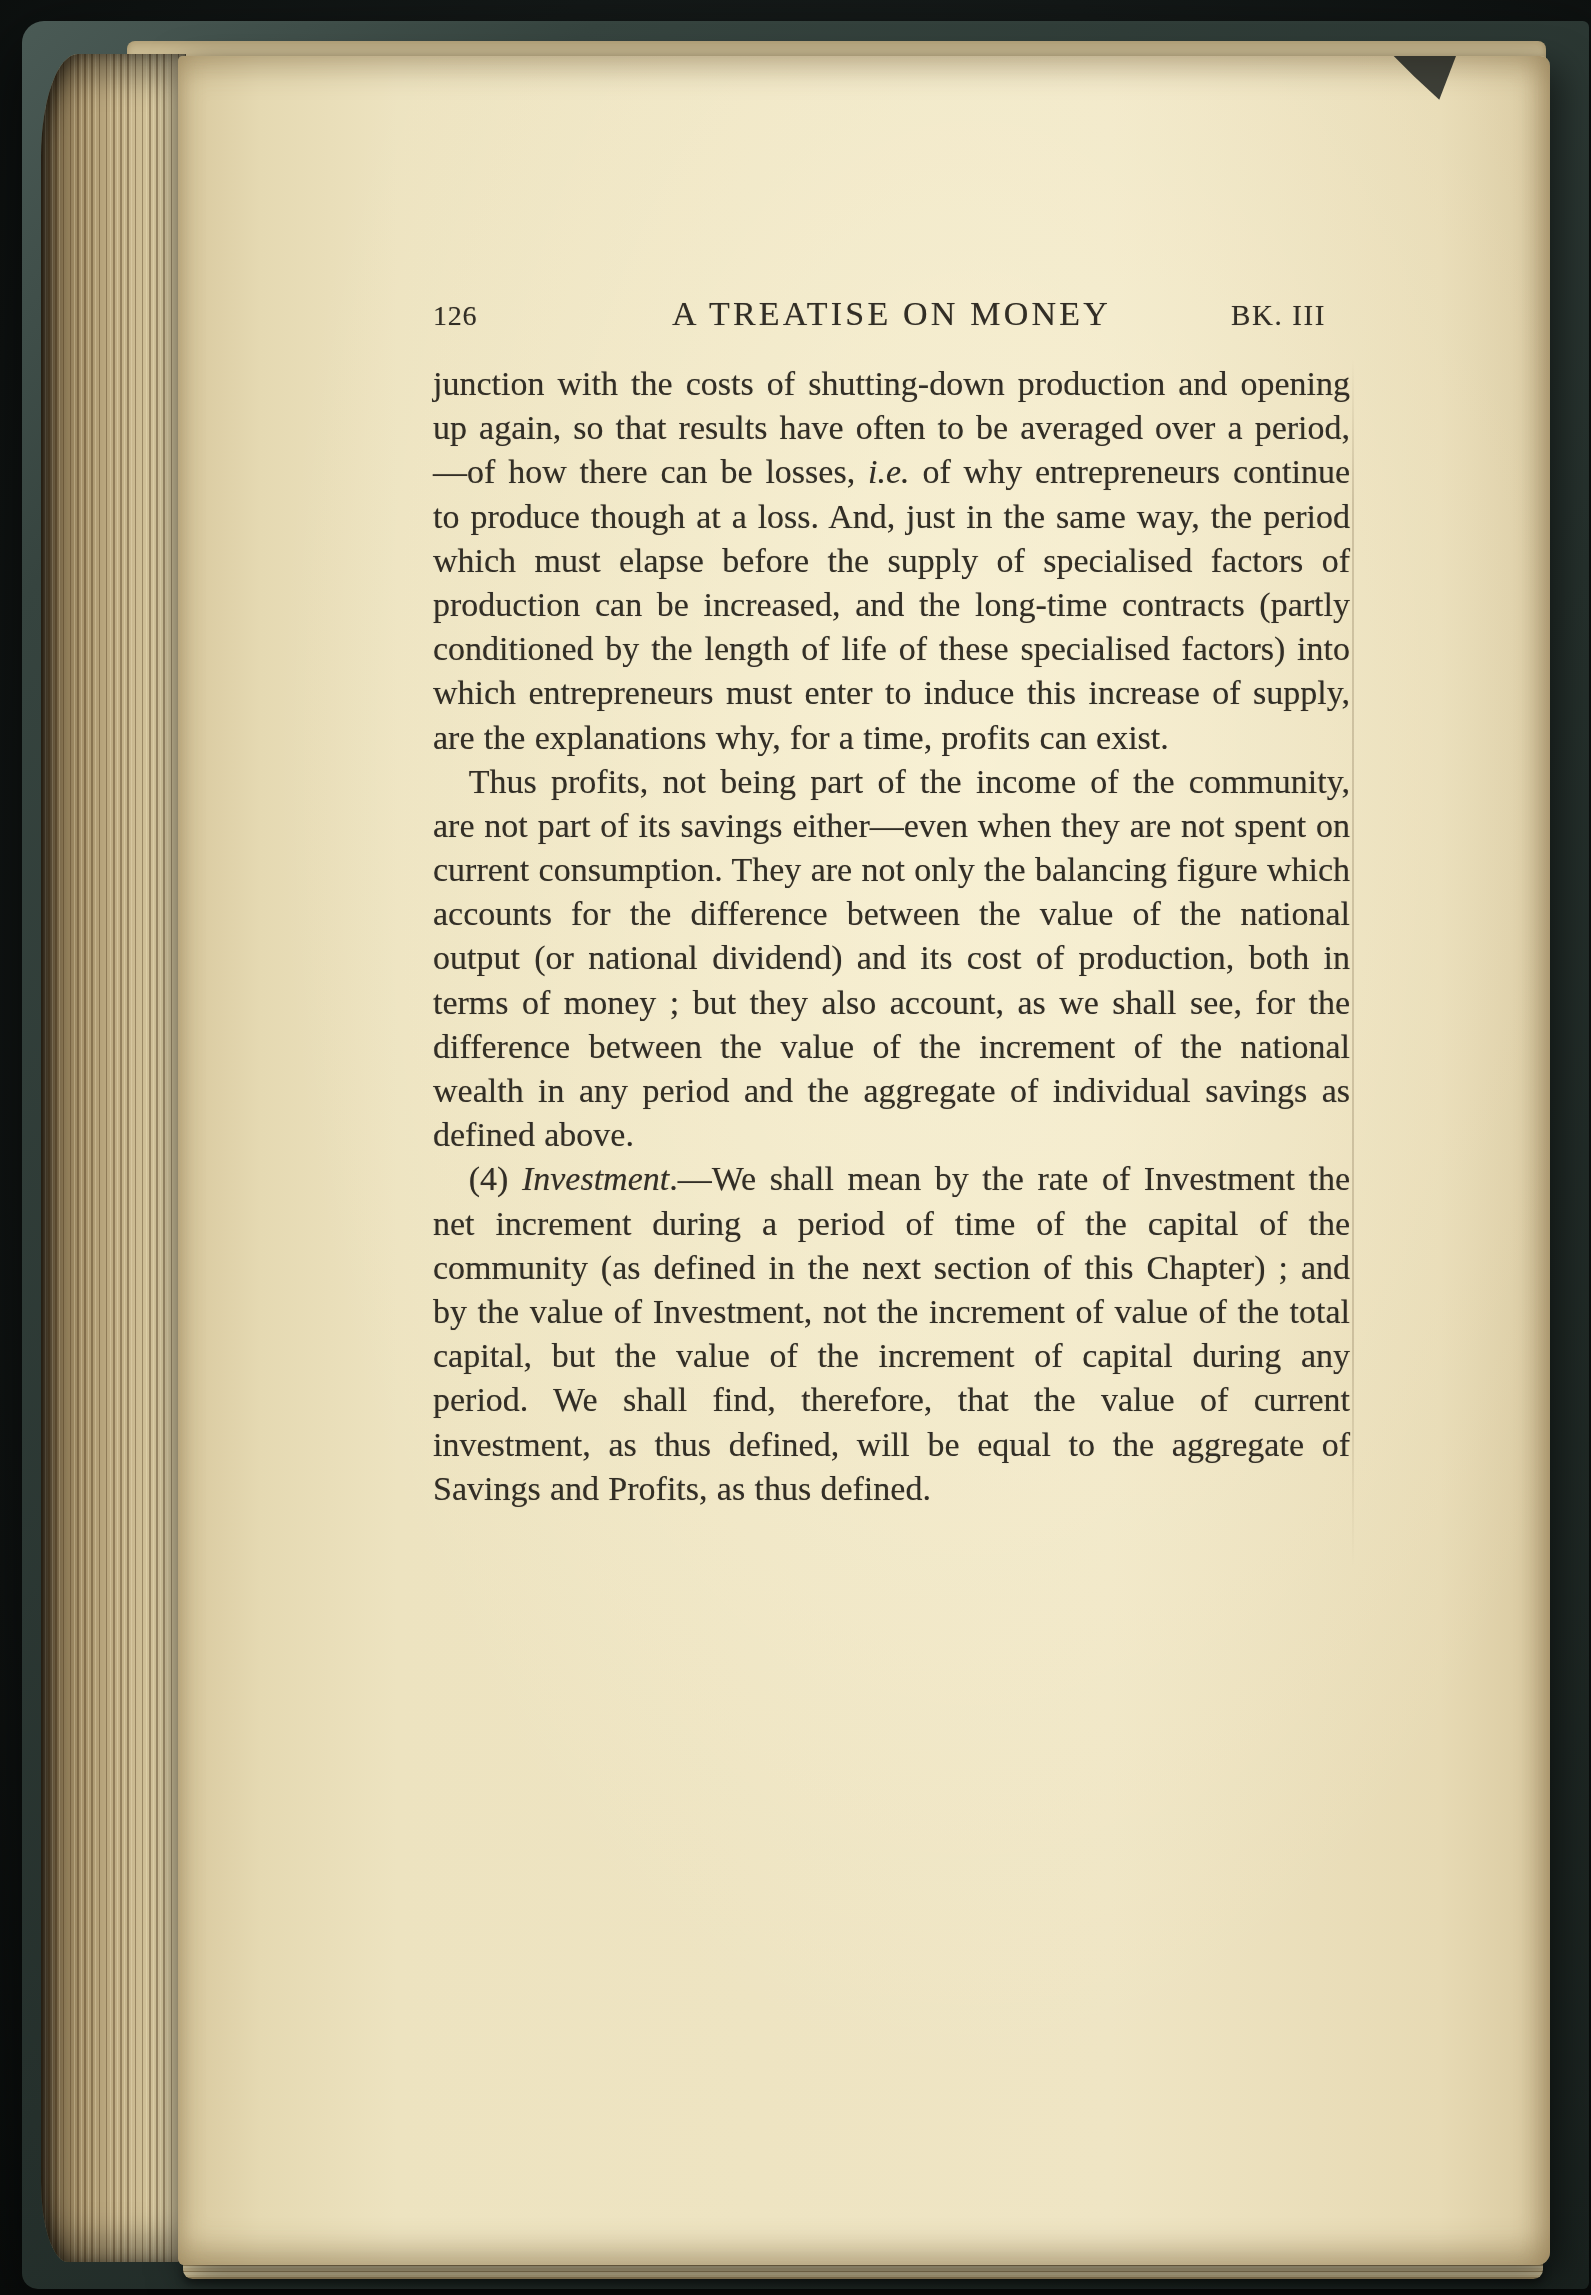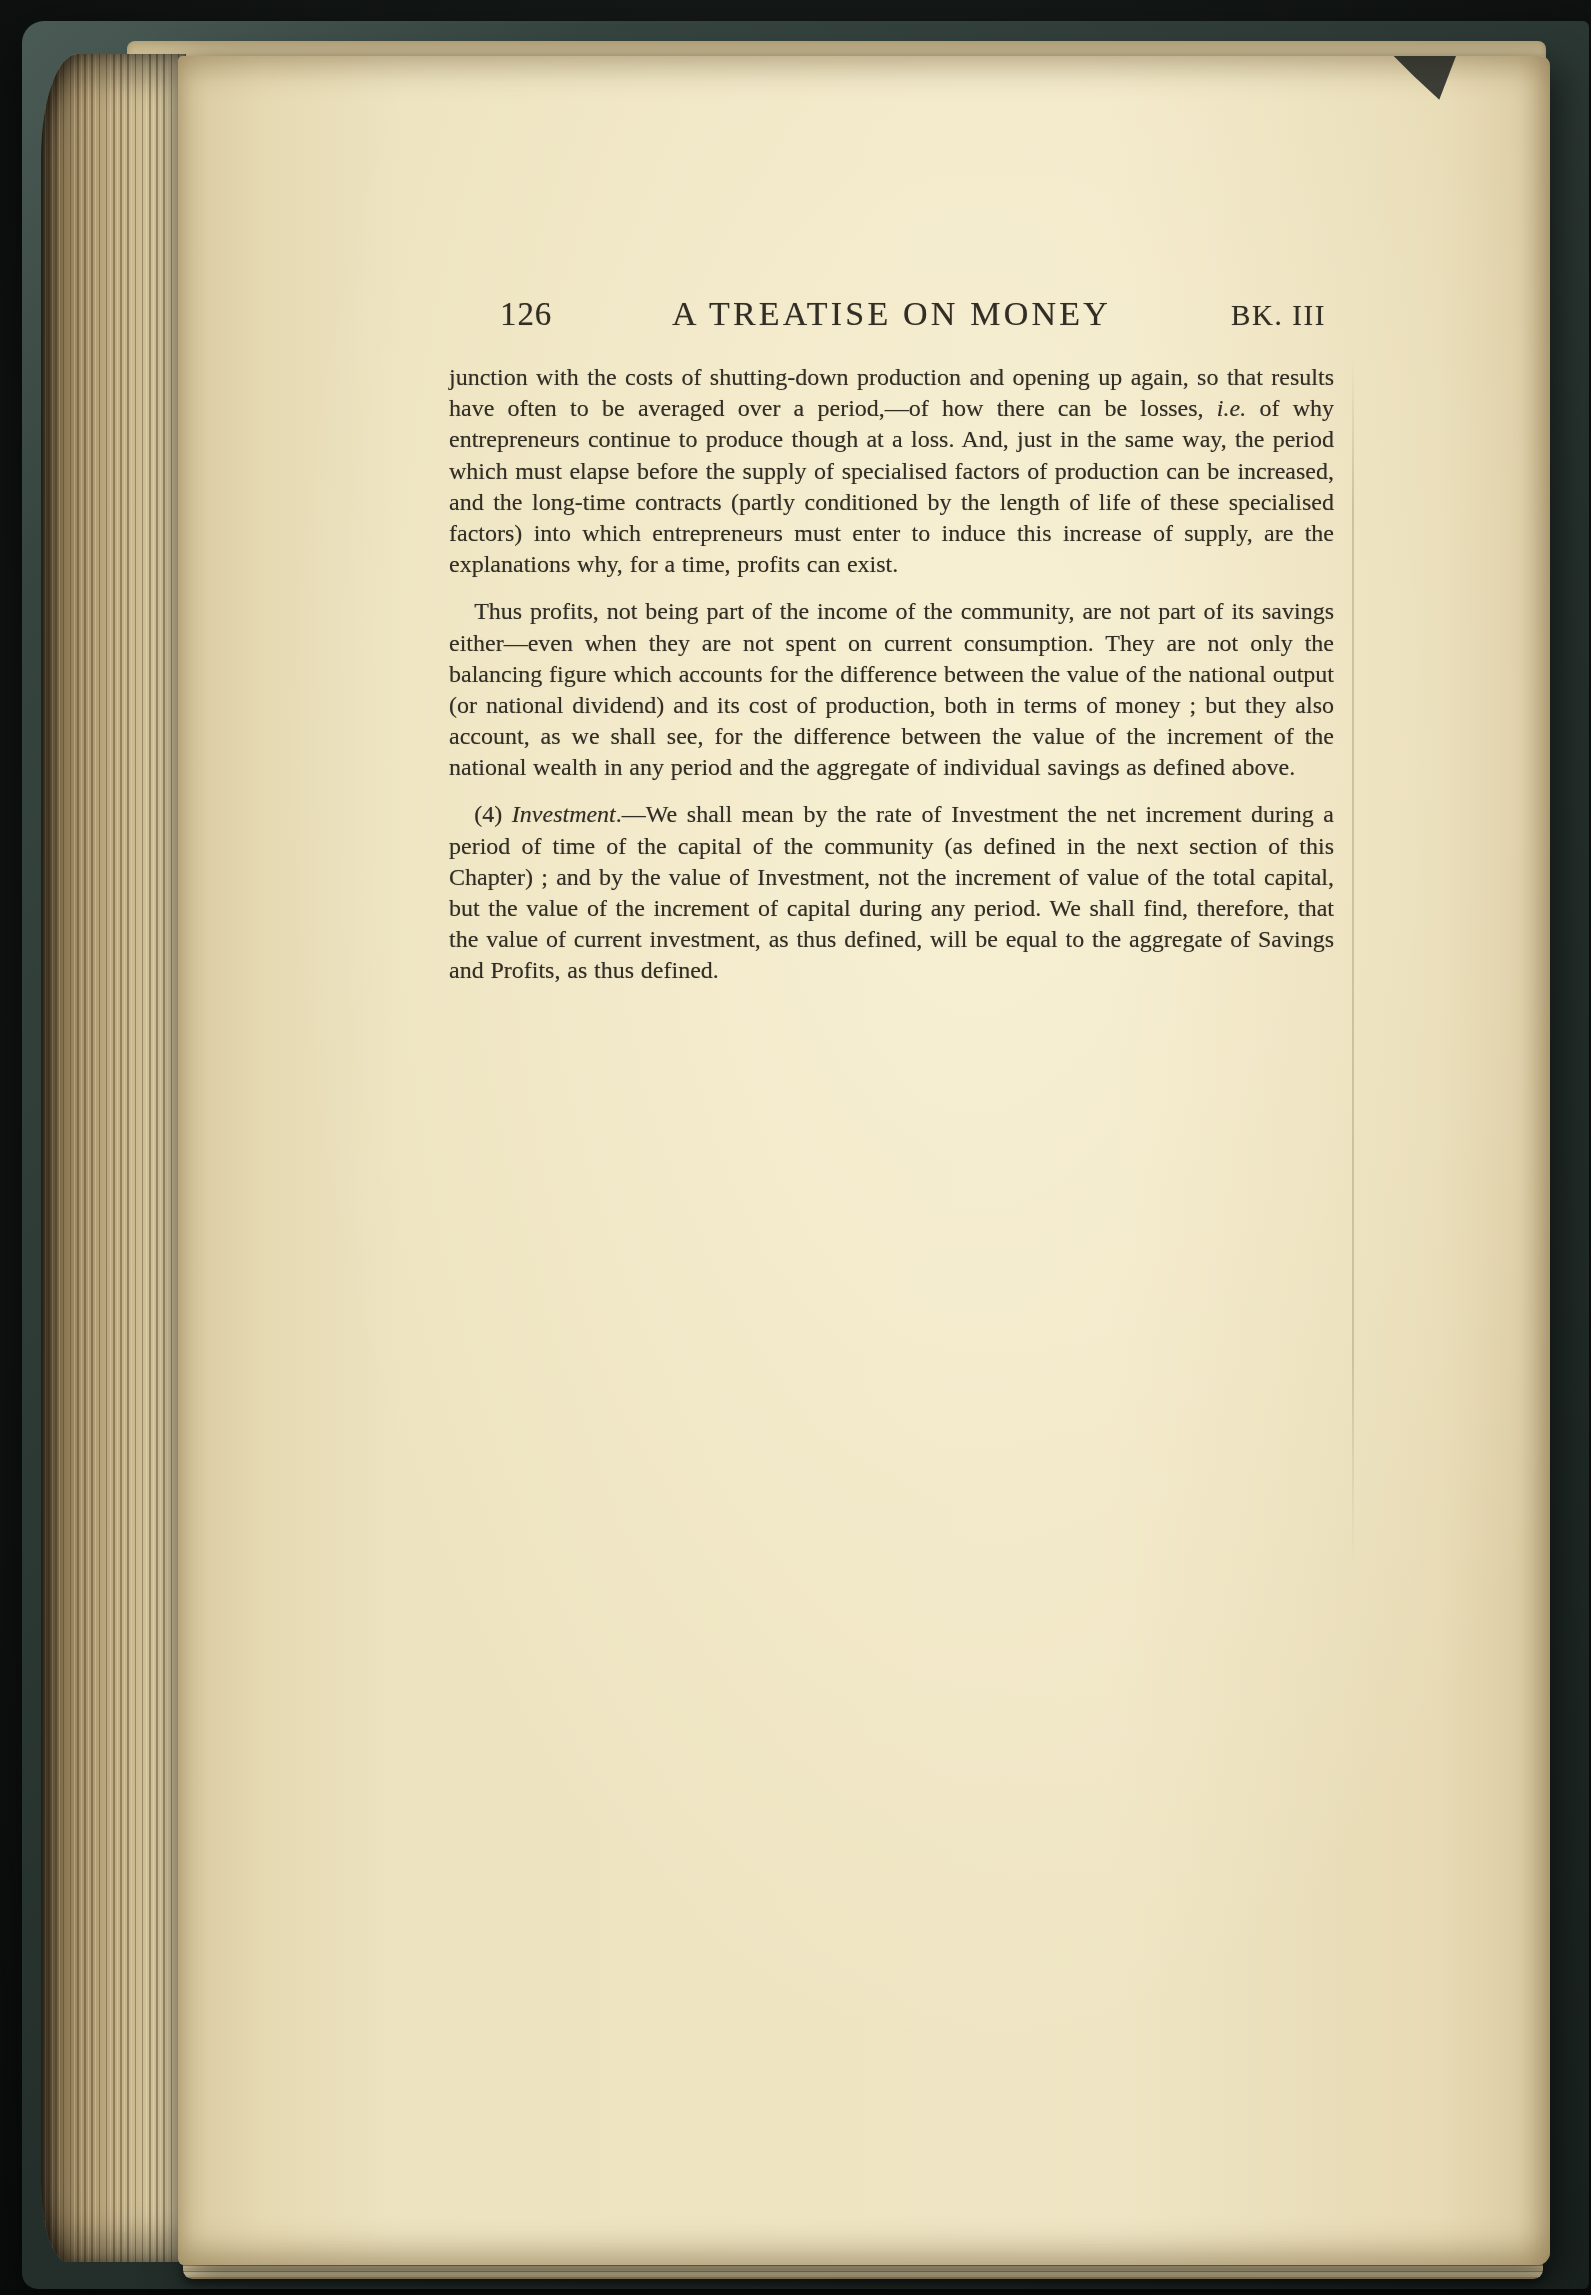--- a/index.html
+++ b/index.html
@@ -74,26 +74,26 @@
   }
   .text-area {
     position: absolute; left: 255px; top: 239px; width: 917px;
     color: #322e26;
     text-shadow: 0 0 0.8px rgba(55,48,36,.45);
   }
   .page-header {
     display: flex; align-items: baseline; width: 100%;
     margin-bottom: 29px;
   }
-  .pagenum { font-size: 33px; width: 119px; letter-spacing: 0.8px; text-align: right; }
+  .pagenum { font-size: 28px; width: 119px; letter-spacing: 0.8px; }
   .running-title { flex: 1; text-align: center; font-size: 34px; letter-spacing: 3.2px; }
   .book-label { width: 119px; text-align: left; font-size: 29px; letter-spacing: 1.6px; }
   .para {
-    margin: 16px;
-    font-size: 24px;
+    margin: 0;
+    font-size: 34px;
     line-height: 1.3;
     text-align: justify;
     word-spacing: 0.8px;
   }
   .para.indent { text-indent: 1.05em; }
   .italic { font-style: italic; }
 </style>
 </head>
 <body>
 

